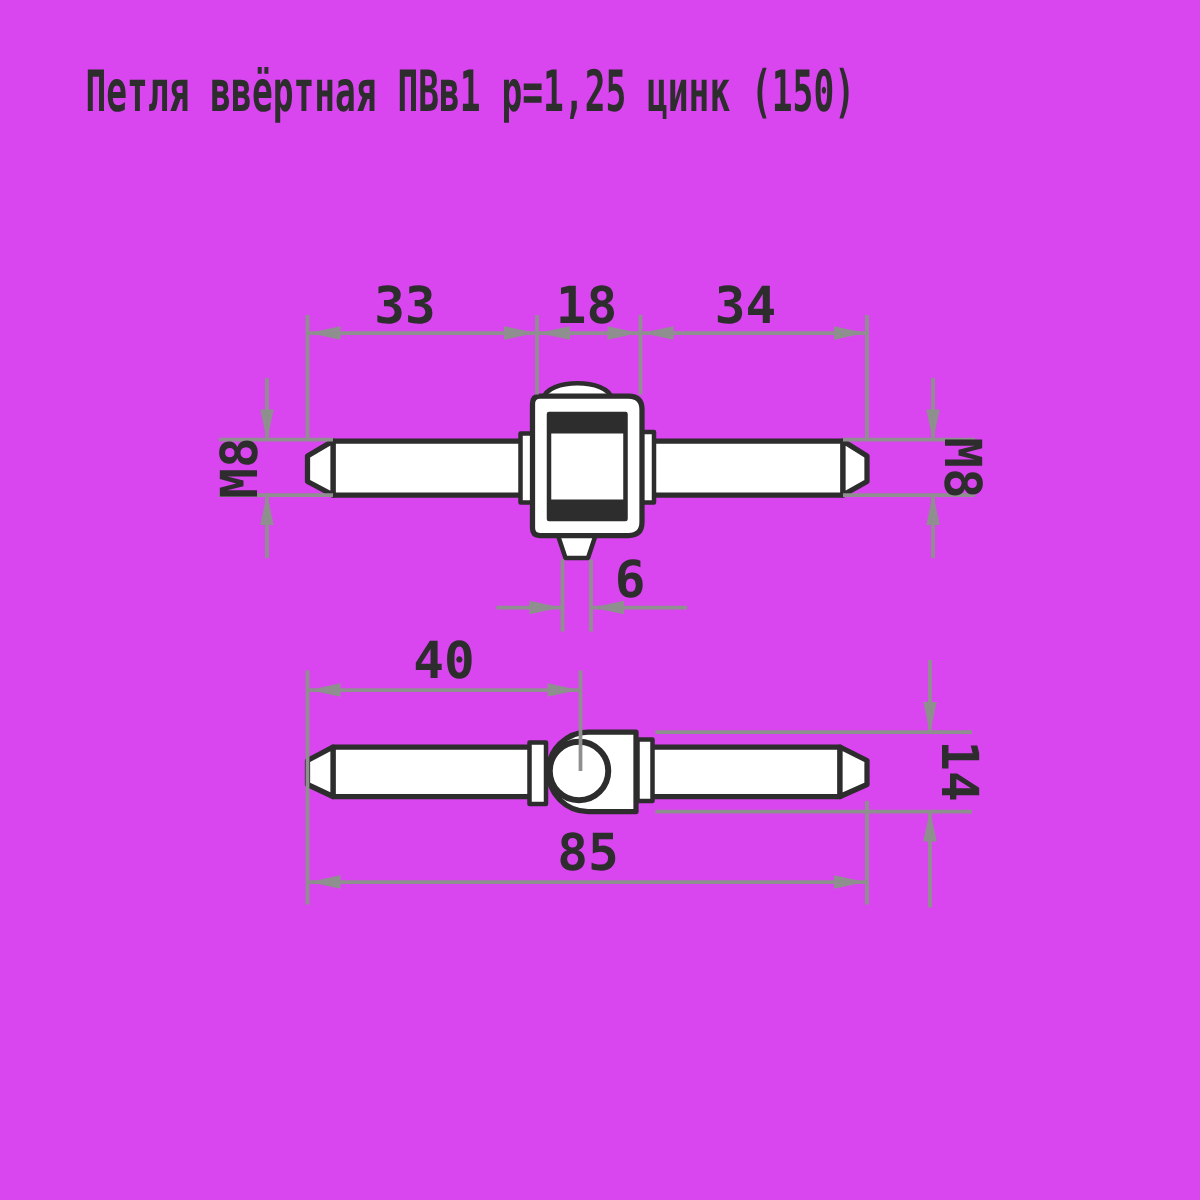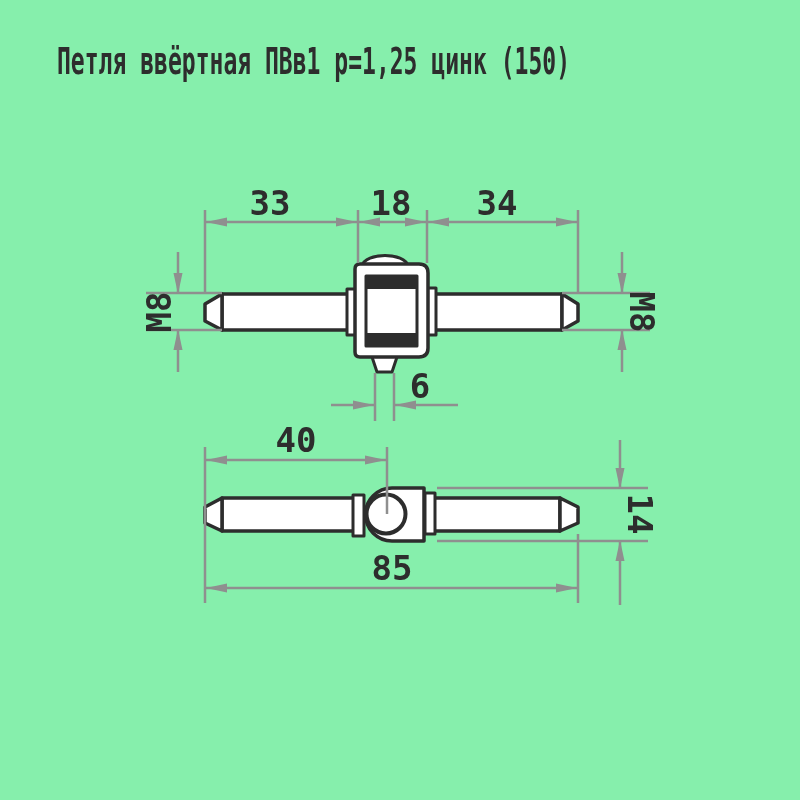--- a/index.html
+++ b/index.html
@@ -8,21 +8,21 @@
     background: #ffffff;
     width: 800px;
     height: 800px;
     overflow: hidden;
     font-family: "DejaVu Sans Mono", "Liberation Mono", monospace;
   }
   .canvas {
     position: relative;
     width: 800px;
     height: 800px;
-    background: #86efac;
+    background: #d946ef;
   }
   svg { display: block; }
   .part   { stroke: #2d2d2d; stroke-width: 3.5; fill: #ffffff; stroke-linejoin: round; stroke-linecap: round; }
   .part-thin { stroke: #2d2d2d; stroke-width: 3; fill: #ffffff; stroke-linejoin: round; }
   .solid  { fill: #2d2d2d; stroke: none; }
   .dim    { stroke: #8f8f8f; stroke-width: 2.5; fill: none; stroke-linecap: butt; }
   .dimarrow { fill: #8f8f8f; stroke: none; }
   .dimtext {
     fill: #2d2d2d;
     font-family: "DejaVu Sans Mono", "Liberation Mono", monospace;

